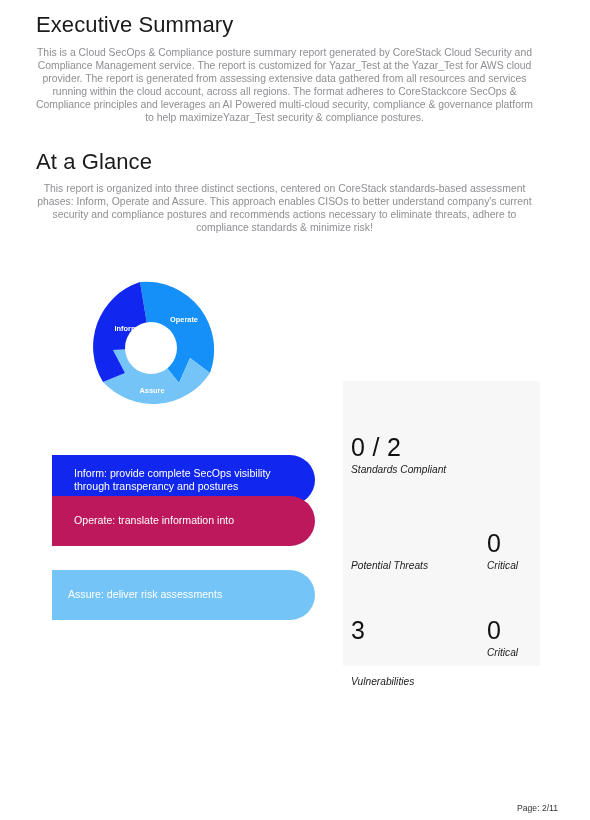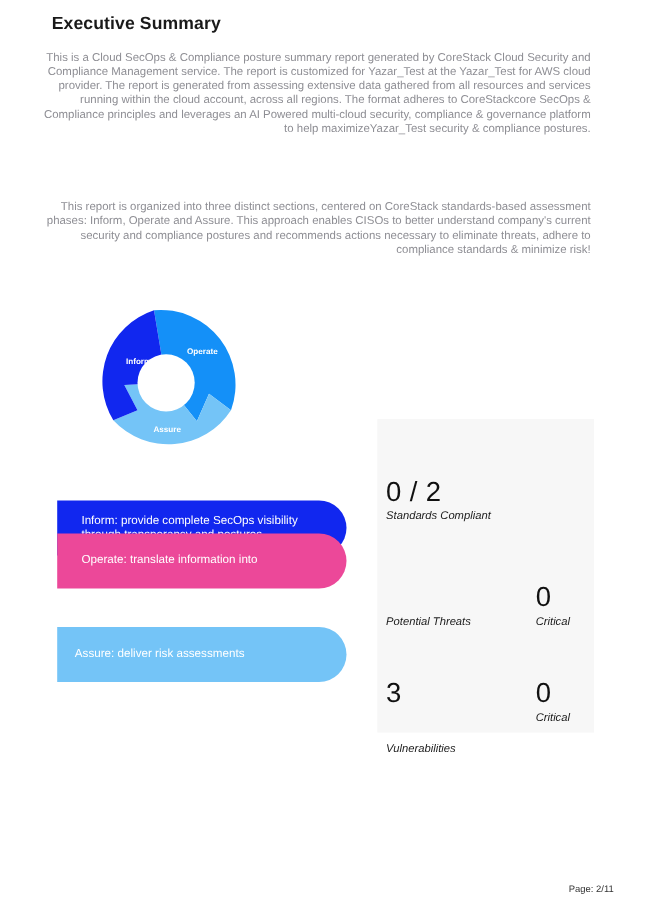--- a/index.html
+++ b/index.html
@@ -18,41 +18,41 @@
   }
   .page {
     position: absolute;
     inset: 0;
     background: #ffffff;
   }
 
   
   .h1 {
     position: absolute;
-    left: 47px;
-    font-size: 16px;
-    font-weight: 700;
+    left: 36px;
+    font-size: 22px;
+    font-weight: 400;
     color: #1a1a1a;
     letter-spacing: 0.1px;
     line-height: 1.1;
     margin: 0;
     white-space: nowrap;
   }
   #exec-title { top: 13px; }
   #glance-title { top: 150px; }
 
   .body-copy {
     position: absolute;
     left: 32px;
     width: 505px;
     font-size: 10.4px;
     line-height: 13.1px;
     color: #8e8e94;
     margin: 0;
-    text-align: right;
+    text-align: center;
   }
   #exec-para { top: 46px; }
   #glance-para { top: 182px; }
 
   
   #donut-chart {
     position: absolute;
     left: 83px;
     top: 280px;
     width: 136px;
@@ -76,21 +76,21 @@
     box-sizing: border-box;
     padding: 0 22px 0 22px;
     display: flex;
     flex-direction: column;
     justify-content: center;
     color: #ffffff;
     font-size: 10.6px;
     line-height: 13.5px;
   }
   #pill-inform  { top: 455px; background: #1127ef; }
-  #pill-operate { top: 485px; background: #ec4899; }
+  #pill-operate { top: 496px; background: #be185d; }
   #pill-assure  { top: 570px; background: #74c4f7; padding-left: 16px; }
   .pill span { display: block; }
 
   
   #stats-panel {
     position: absolute;
     left: 343px;
     top: 381px;
     width: 197px;
     height: 285px;
@@ -138,20 +138,21 @@
 </style>
 </head>
 <body>
 
 <div class="page">
 
   <h1 class="h1" id="exec-title">Executive Summary</h1>
 
   <p class="body-copy" id="exec-para">This is a Cloud SecOps &amp; Compliance posture summary report generated by CoreStack Cloud Security and Compliance Management service. The report is customized for Yazar_Test at the Yazar_Test for AWS cloud provider.  The report is generated from assessing extensive data gathered from all resources and  services running within the cloud account, across all regions. The format adheres to CoreStackcore SecOps &amp; Compliance principles and leverages an AI Powered multi-cloud security, compliance &amp; governance platform to help maximizeYazar_Test security &amp; compliance postures.</p>
 
+  <h1 class="h1" id="glance-title">At a Glance</h1>
 
   <p class="body-copy" id="glance-para">This report is organized into three distinct sections, centered on CoreStack standards-based assessment phases: Inform, Operate and Assure. This approach enables CISOs to better understand company's current security and compliance postures and  recommends actions necessary to eliminate threats, adhere to compliance standards &amp; minimize risk!</p>
 
   <div id="donut-chart">
     <svg width="136" height="136" viewBox="0 0 136 136">
       <defs>
         <mask id="hole-mask">
           <rect x="0" y="0" width="136" height="136" fill="#fff"></rect>
           <circle cx="68" cy="68" r="26" fill="#000"></circle>
         </mask>

